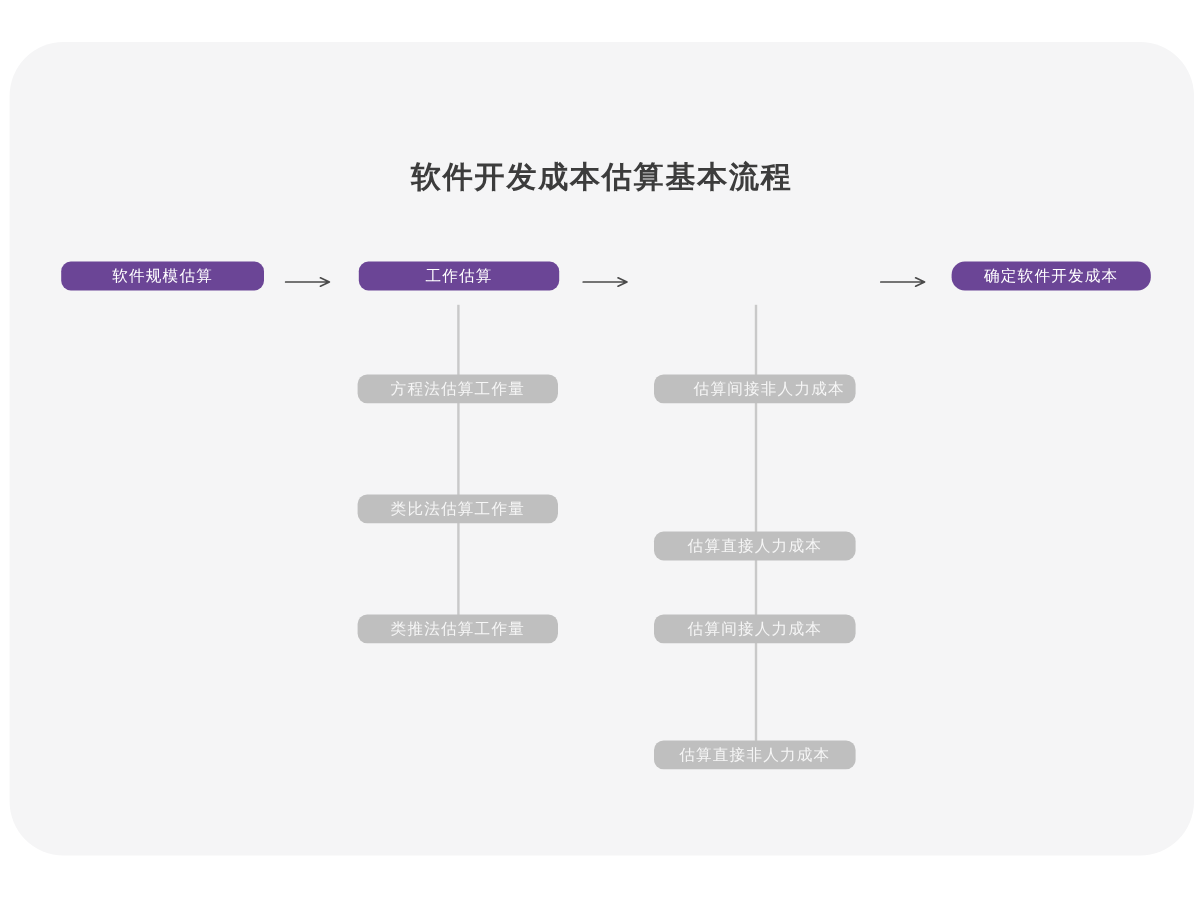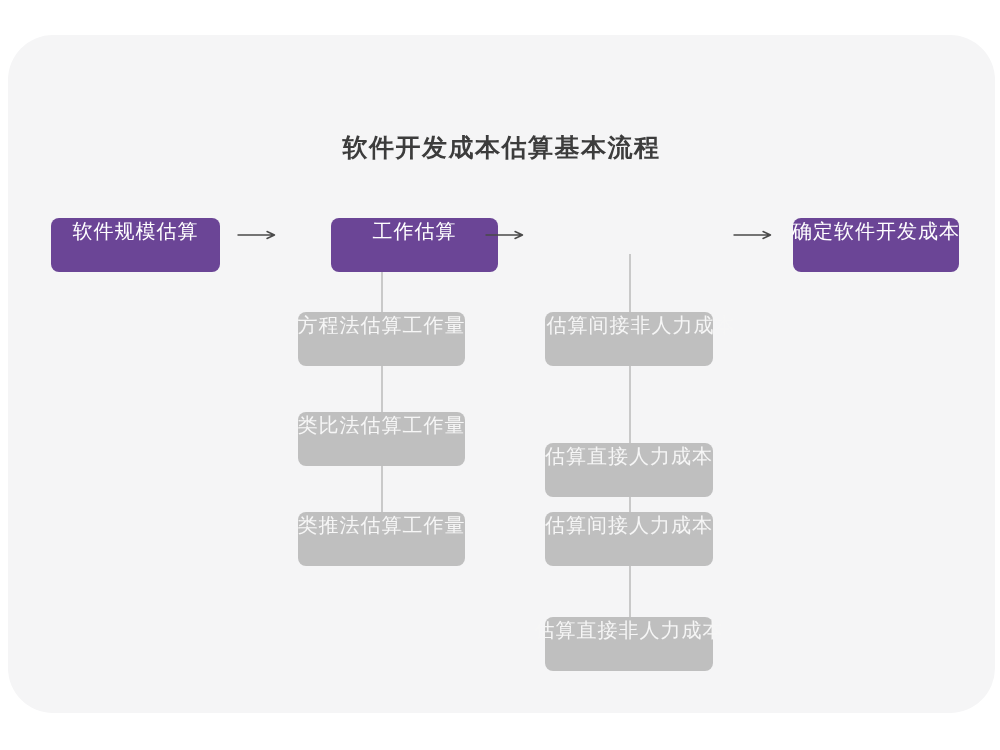--- a/index.html
+++ b/index.html
@@ -27,26 +27,26 @@
     width: 100%;
     margin: 0;
     text-align: center;
     font-size: 25px;
     font-weight: 700;
     letter-spacing: 1.5px;
     color: #3c3c3c;
   }
   .node {
     position: absolute;
-    height: 54px;
+    height: 24px;
     border-radius: 8px;
     display: flex;
-    align-items: flex-start;
+    align-items: center;
     justify-content: center;
-    font-size: 20px;
+    font-size: 13px;
     letter-spacing: 1px;
     white-space: nowrap;
     box-sizing: border-box;
   }
   .stage {
     background: #6b4596;
     color: #ffffff;
     z-index: 3;
   }
   .substep {
@@ -59,23 +59,23 @@
     width: 2px;
     background: #c9c9c9;
     z-index: 1;
   }
   .arrow {
     position: absolute;
     z-index: 3;
   }
   
   .s1 { left: 43px;  top: 183px; width: 169px; }
-  .s2 { left: 291px; top: 183px; width: 167px; margin-left: 32px; }
+  .s2 { left: 291px; top: 183px; width: 167px; }
   .s3 { left: 538px; top: 183px; width: 169px; }
-  .s4 { left: 785px; top: 183px; width: 166px; }
+  .s4 { left: 785px; top: 183px; width: 166px; border-radius: 11px; }
   
   .a1 { left: 229px; top: 193px; }
   .a2 { left: 477px; top: 193px; }
   .a3 { left: 725px; top: 193px; }
   
   .vl1 { left: 373px; top: 219px; height: 277px; }
   .vl2 { left: 621px; top: 219px; height: 382px; }
   
   .w1 { left: 290px; top: 277px; width: 167px; }
   .w2 { left: 290px; top: 377px; width: 167px; }

